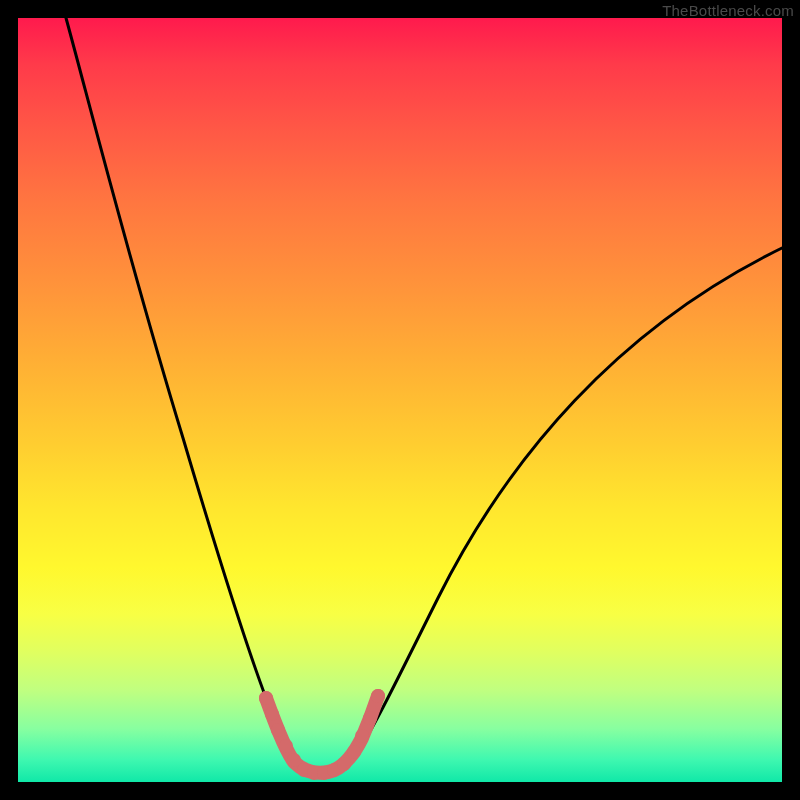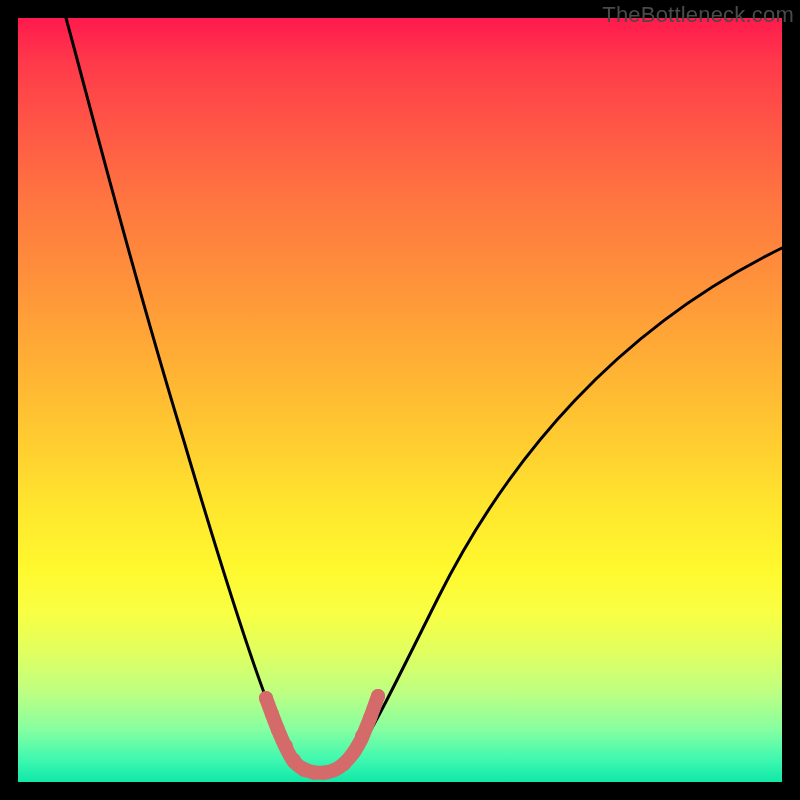--- a/index.html
+++ b/index.html
@@ -41,21 +41,21 @@
       #88ffa0 93%,
       #40f8b0 97%,
       #10e8a8 100%
     );
   }
   .watermark {
     position: absolute;
     top: 2px;
     right: 6px;
     color: #4a4a4a;
-    font-size: 22px;
+    font-size: 15px;
     letter-spacing: 0.2px;
     z-index: 10;
   }
   svg.curve {
     position: absolute;
     left: 0;
     top: 0;
     width: 764px;
     height: 764px;
     overflow: visible;

